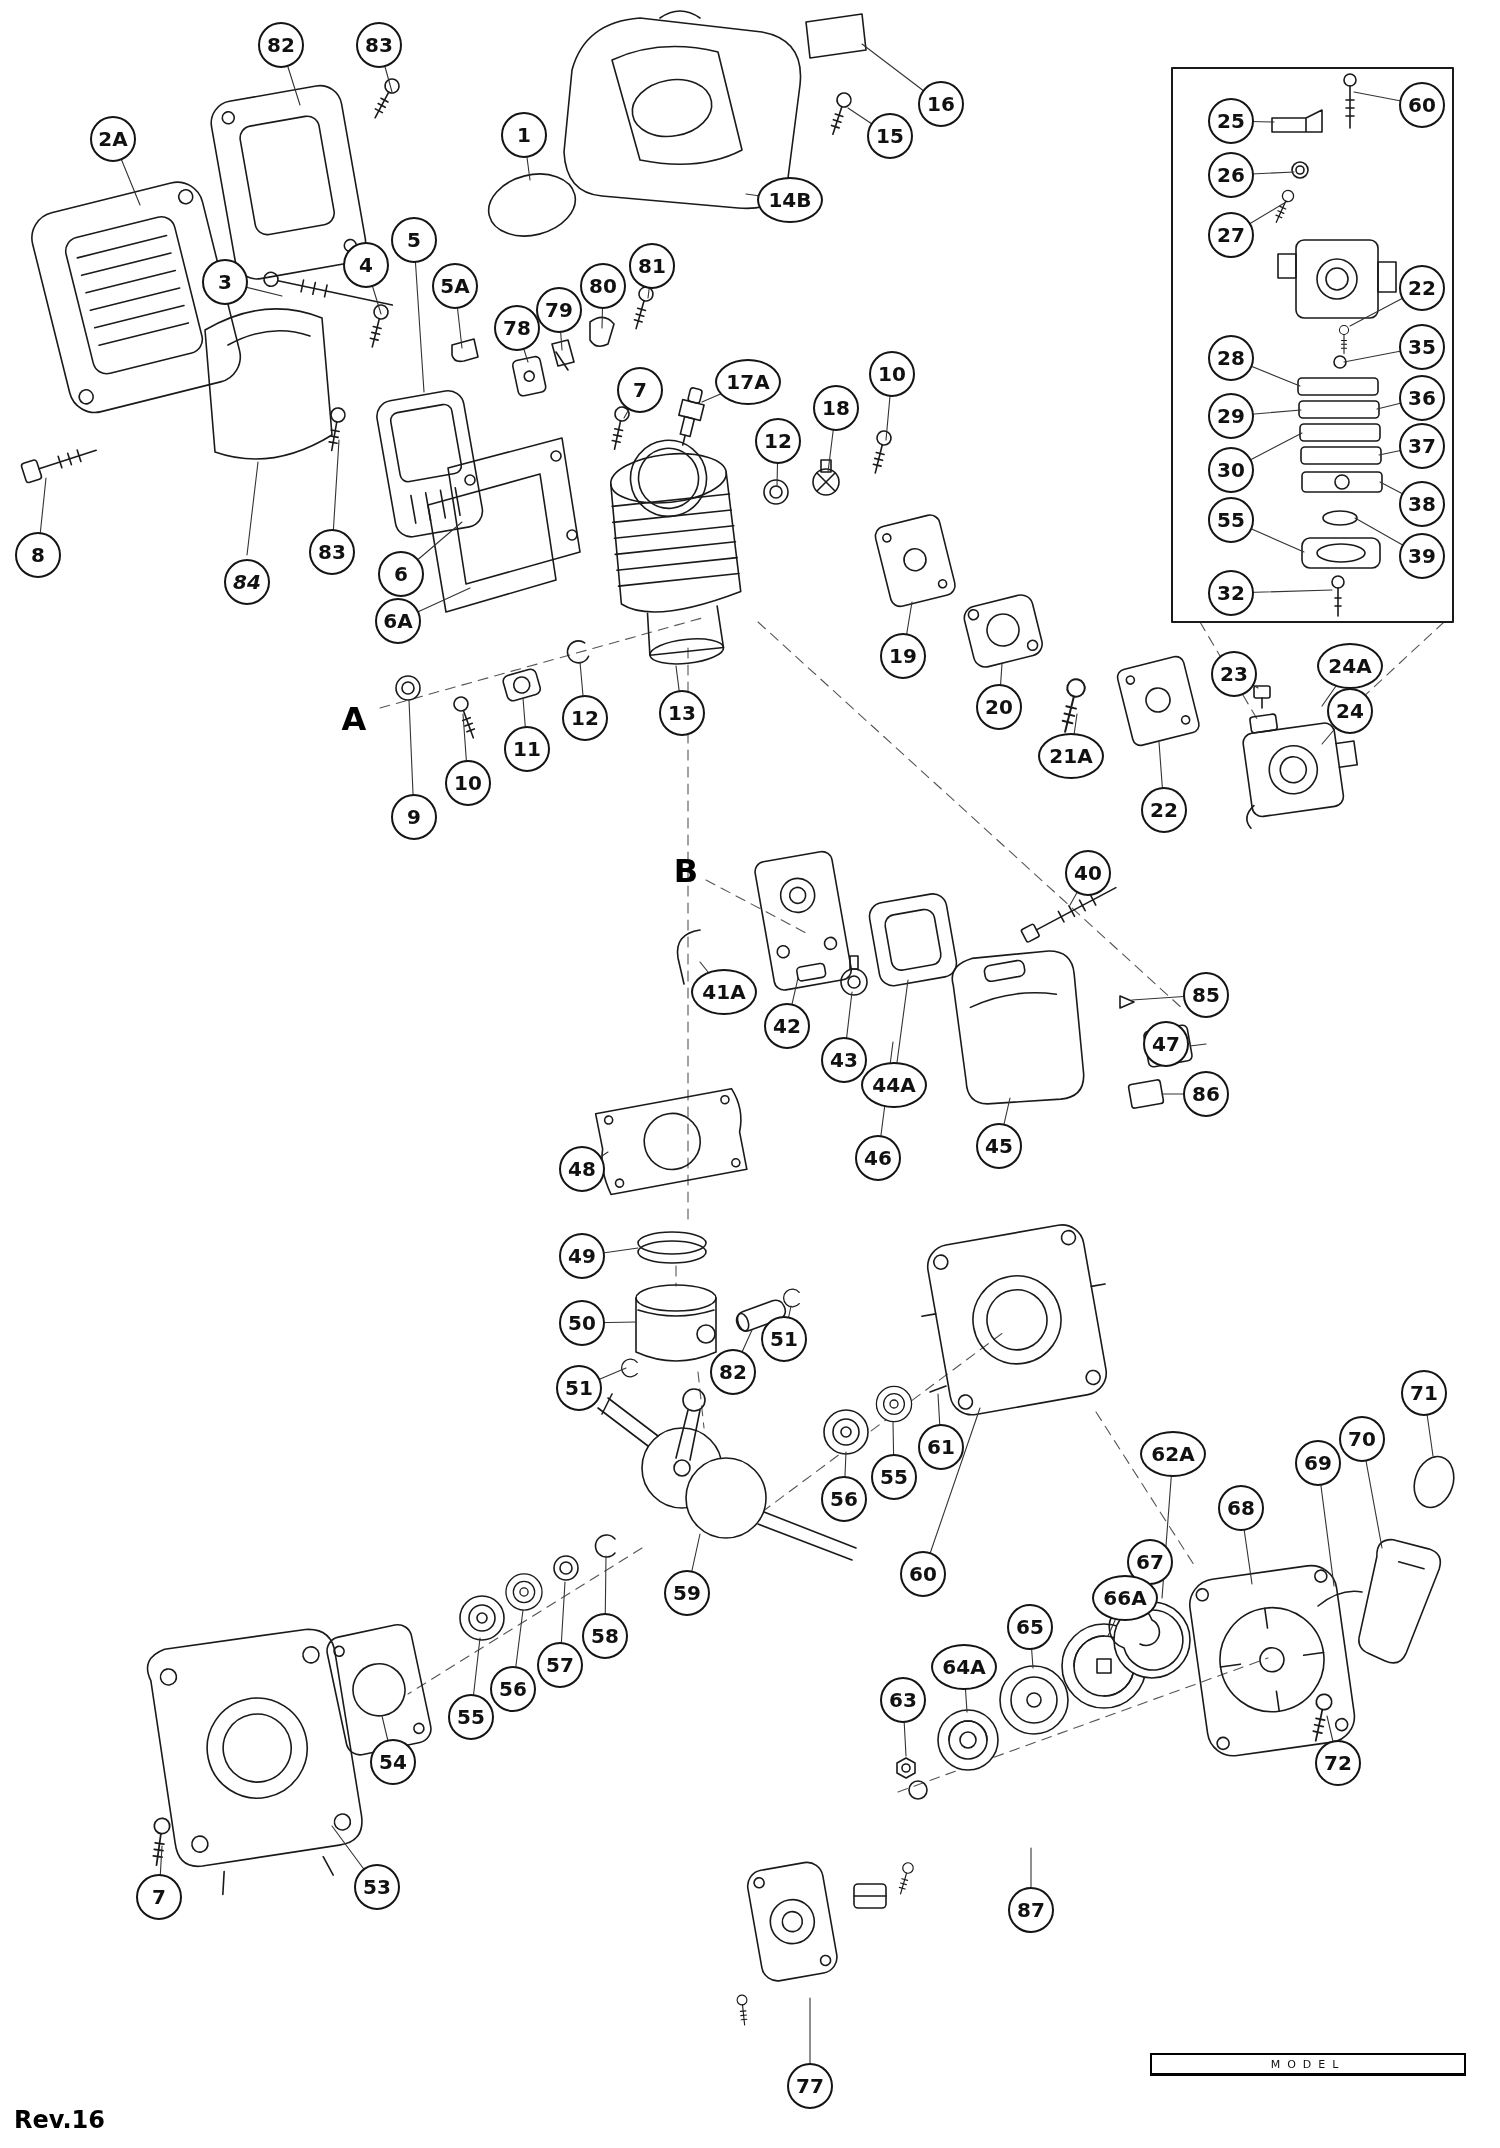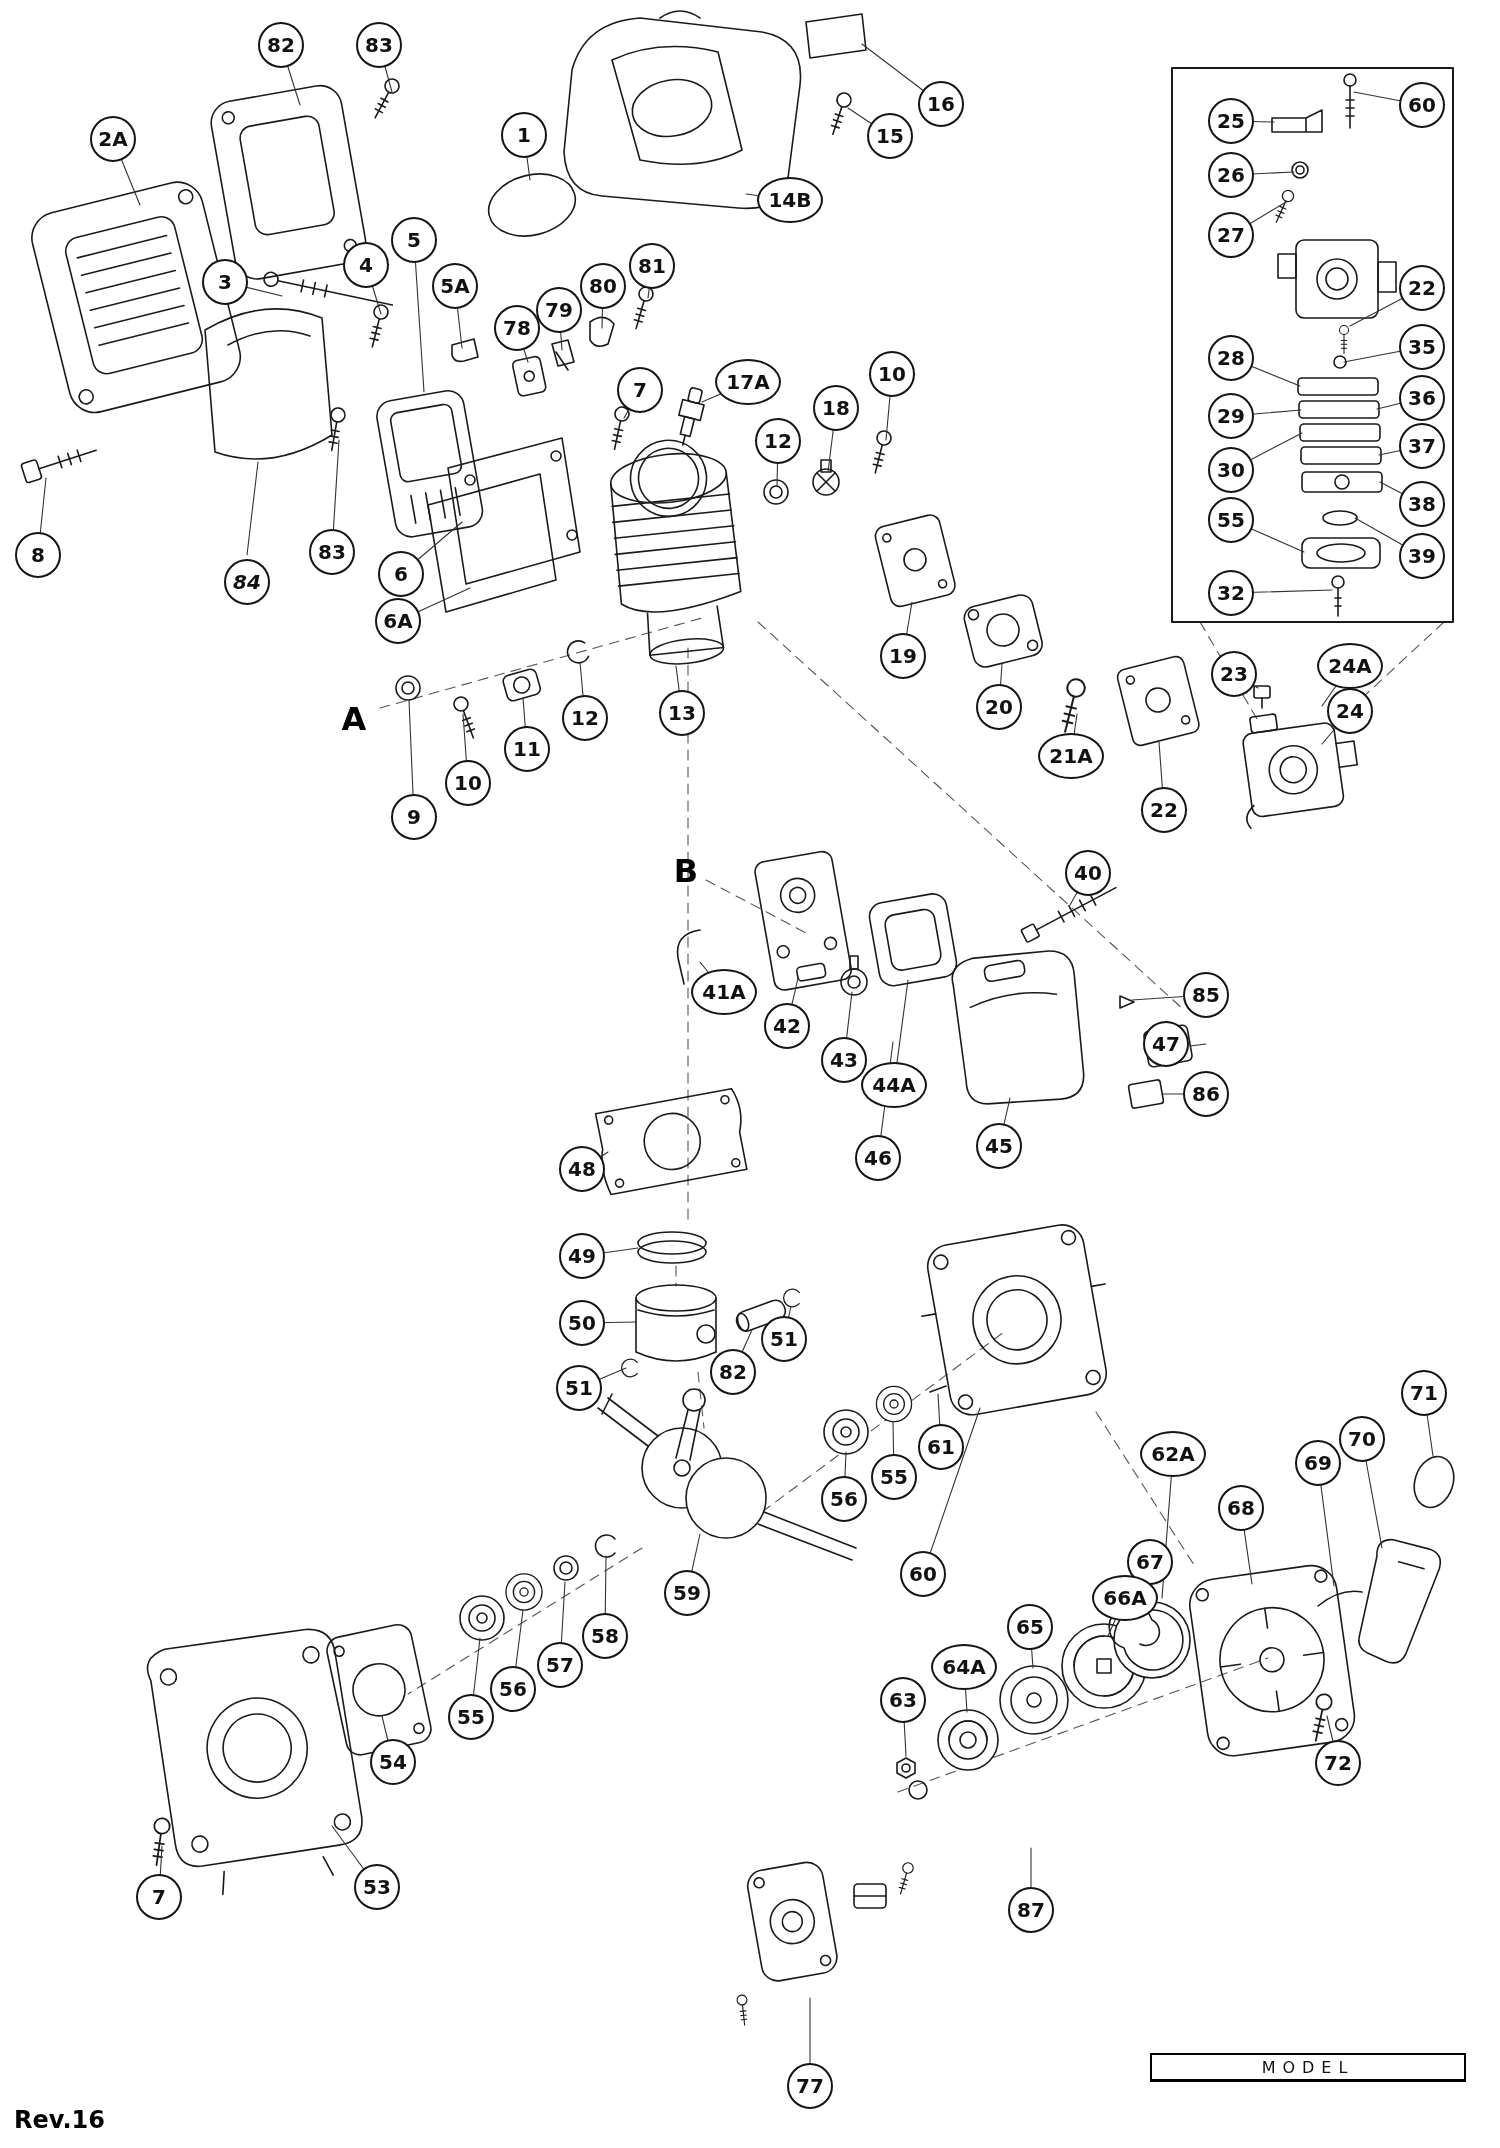--- a/index.html
+++ b/index.html
@@ -25,21 +25,21 @@
   }
   .rev{
     position:absolute;left:14px;top:2106px;
     font-size:24px;font-weight:bold;color:#000;
   }
   .model-box{
     position:absolute;left:1150px;top:2053px;width:316px;
     border:2px solid #000;background:#fff;box-sizing:border-box;
   }
   .model-label{
-    font-size:16px;letter-spacing:7px;color:#111;text-align:center;
+    font-size:11px;letter-spacing:7px;color:#111;text-align:center;
     padding:3px 0 2px 0;border-bottom:1.5px solid #000;
   }
   .model-value{
     font-size:30px;font-weight:bold;color:#000;text-align:center;
     padding:4px 0 6px 0;
   }
 </style>
 </head>
 <body>
 

